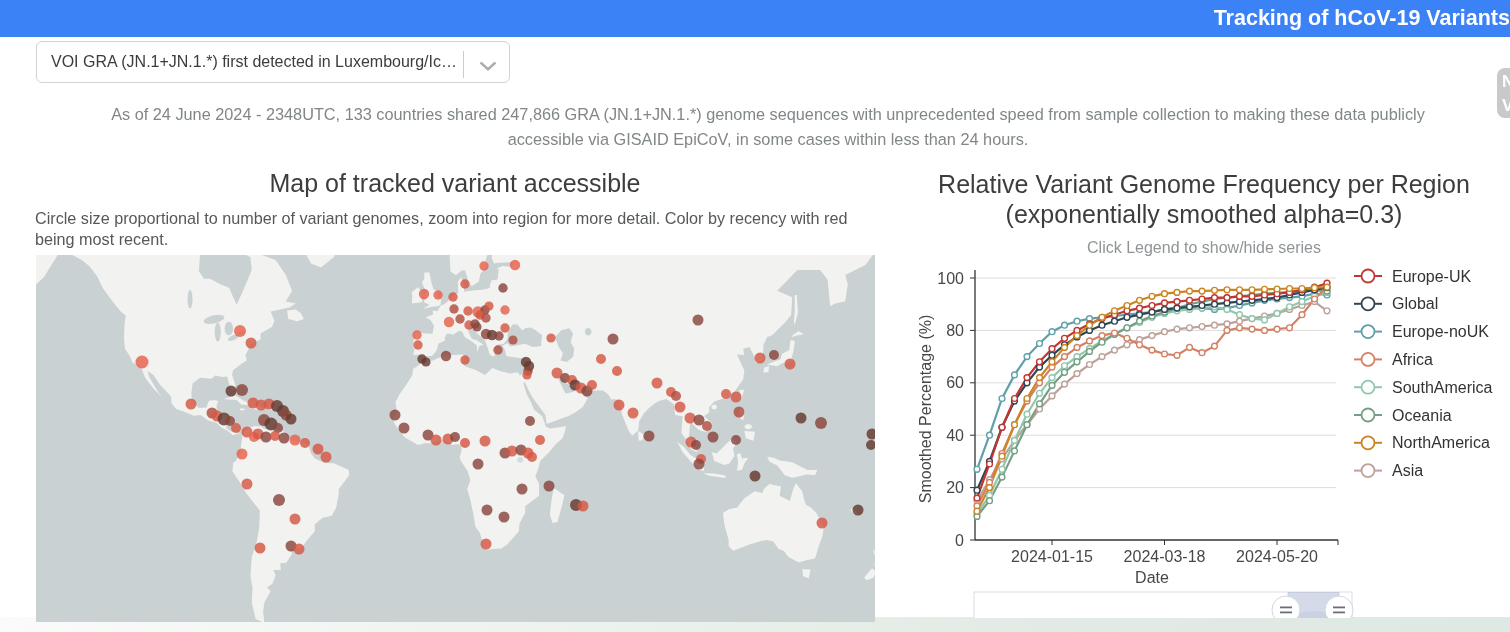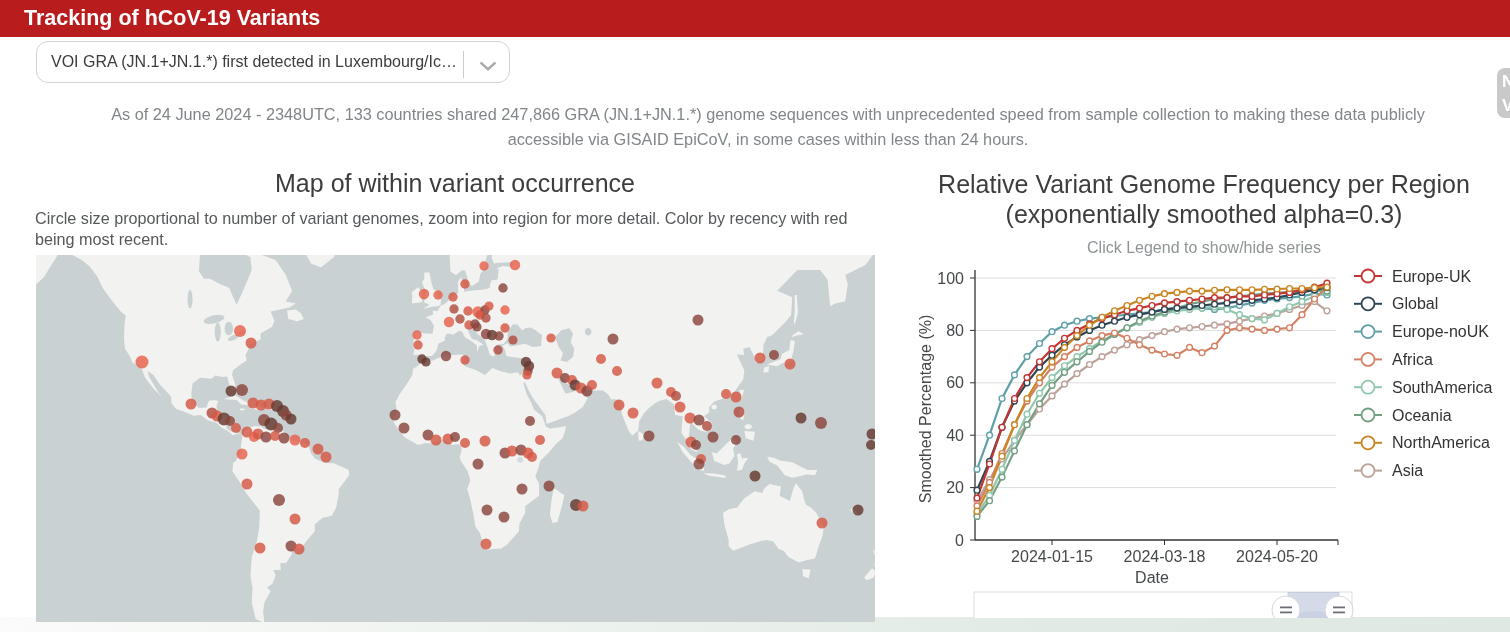--- a/index.html
+++ b/index.html
@@ -1,20 +1,20 @@
 <!DOCTYPE html>
 <html><head><meta charset="utf-8">
 <style>
 * { margin:0; padding:0; box-sizing:border-box; }
 html,body { width:1510px; height:632px; overflow:hidden; background:#fff;
   font-family:"Liberation Sans", sans-serif; position:relative; }
-.hdr { position:absolute; left:0; top:0; width:1510px; height:37px; background:#b91c1c;
-  color:#fff; font-size:21.5px; font-weight:bold; line-height:36px; padding-left:24px; }
+.hdr { position:absolute; left:0; top:0; width:1510px; height:37px; background:#3b82f6;
+  color:#fff; font-size:21.5px; font-weight:bold; line-height:36px; padding-left:24px;text-align:right; }
 .sel { position:absolute; left:36px; top:41px; width:474px; height:42px; background:#fff;
-  border:1px solid #cfd4d9; border-radius:12px; }
+  border:1px solid #cfd4d9; border-radius:6px; }
 .sel .t { position:absolute; left:14px; top:0; line-height:40px; font-size:16px; color:#3c3c3c; }
 .sel .sep { position:absolute; left:426px; top:9px; height:27px; width:1px; background:#c9cdd1; }
 .sel svg { position:absolute; left:442px; top:19px; }
 .sidebtn { position:absolute; left:1497px; top:68px; width:20px; height:50px;
   background:#c9c9c9; border-radius:8px 0 0 8px; color:#fff; font-weight:bold; font-size:17px;
   text-align:left; padding-left:5px; line-height:24px; padding-top:2px; }
 .para { position:absolute; left:13px; top:102px; width:1510px; text-align:center;
   font-size:16.3px; color:#818689; line-height:25px; }
 .mtitle { position:absolute; left:35px; top:169px; width:840px; text-align:center;
   font-size:25px; color:#3d3d3d; }
@@ -36,21 +36,21 @@
 <div class="hdr">Tracking of hCoV-19 Variants</div>
 <div class="sel">
     <span class="t">VOI GRA (JN.1+JN.1.*) first detected in Luxembourg/Ic…</span>
     <span class="sep"></span>
 <svg width="18" height="10" viewBox="0 0 18 10">
       <polyline points="1.5,1.5 9,8.2 16.5,1.5" fill="none" stroke="#adadad" stroke-width="2.5"></polyline>
     </svg>
   </div>
 <div class="sidebtn">N<br>V</div>
 <div class="para">As of 24 June 2024 - 2348UTC, 133 countries shared 247,866 GRA (JN.1+JN.1.*) genome sequences with unprecedented speed from sample collection to making these data publicly<br>accessible via GISAID EpiCoV, in some cases within less than 24 hours.</div>
-<div class="mtitle">Map of within variant occurrence</div>
+<div class="mtitle">Map of tracked variant accessible</div>
 <div class="msub">Circle size proportional to number of variant genomes, zoom into region for more detail. Color by recency with red<br>being most recent.</div>
 <div class="ctitle">Relative Variant Genome Frequency per Region<br>(exponentially smoothed alpha=0.3)</div>
 <div class="csub">Click Legend to show/hide series</div>
 <svg class="map" width="839" height="367" viewBox="0 0 839 367">
 <rect width="839" height="367" fill="#c9d1d2"></rect>
 <path d="M-12.3,10.0L2.8,-66.2L98.6,-66.2L161.6,-66.2L186.8,-50.6L194.4,-23.5L204.4,-0.4L224.6,-0.4L239.7,4.9L249.8,19.9L256.1,35.8L249.8,46.4L259.9,48.5L253.6,52.5L234.7,56.4L238.5,65.9L235.9,72.1L232.2,73.9L224.6,78.5L224.6,84.4L214.5,88.7L212.0,95.3L209.5,99.4L210.7,105.4L204.4,109.4L196.9,115.4L196.1,119.9L199.4,130.0L198.6,135.6L194.9,134.8L193.1,128.6L191.8,124.3L191.1,121.6L186.8,121.9L179.2,120.5L175.5,123.7L164.1,122.8L156.6,128.6L155.3,138.4L156.1,145.8L162.9,153.1L170.4,152.5L172.9,145.8L178.7,145.0L182.3,146.1L180.5,150.7L181.3,157.3L185.5,160.0L191.3,162.6L190.6,169.1L190.3,173.5L195.6,176.8L200.7,177.1L206.5,181.2L201.9,178.6L196.9,180.2L191.8,176.1L185.5,172.5L180.5,167.8L172.2,165.5L164.6,160.0L157.8,160.8L147.7,156.5L140.2,153.9L135.6,148.5L135.1,141.7L128.8,134.8L123.8,129.4L117.5,119.9L111.7,116.0L113.0,121.4L117.5,129.4L122.5,137.6L125.1,141.2L118.0,134.2L113.0,127.7L109.2,122.8L105.7,113.9L102.4,109.4L96.8,107.9L93.6,100.7L89.0,93.7L88.0,83.7L88.5,68.9L89.8,60.6L84.7,56.4L79.7,50.5L73.4,42.2L67.1,33.6L60.8,20.8L53.2,11.1L45.7,4.9L35.6,-0.4L23.0,-2.0L15.4,10.0L7.9,22.2L-2.2,31.4L-12.3,35.8L-4.7,24.6L-9.8,12.6L-12.3,10.0Z" fill="#f2f2f0"></path>
 <path d="M162.9,16.0L167.9,23.7L174.2,23.7L184.3,29.2L193.1,32.8L196.9,41.4L200.7,49.7L203.2,44.3L207.0,35.8L210.7,26.9L215.8,15.0L214.5,2.3L204.4,-3.1L189.3,-8.7L174.2,-11.6L164.1,-0.4L162.9,16.0Z" fill="#c9d1d2"></path>
 <path d="M188.6,62.2L187.0,60.4L182.9,59.7L177.6,60.3L172.3,62.0L168.6,64.3L167.4,66.6L169.0,68.3L173.0,69.0L178.4,68.5L183.6,66.8L187.4,64.5Z" fill="#c9d1d2"></path>
 <path d="M184.8,77.1L184.4,72.3L183.3,68.7L181.8,67.4L180.2,68.7L179.1,72.3L178.7,77.1L179.1,81.8L180.2,85.2L181.8,86.4L183.3,85.2L184.4,81.8Z" fill="#c9d1d2"></path>
 <path d="M197.1,73.6L196.6,70.1L195.0,67.6L192.8,66.7L190.7,67.6L189.1,70.1L188.6,73.6L189.1,76.9L190.7,79.4L192.8,80.2L195.0,79.4L196.6,76.9Z" fill="#c9d1d2"></path>

